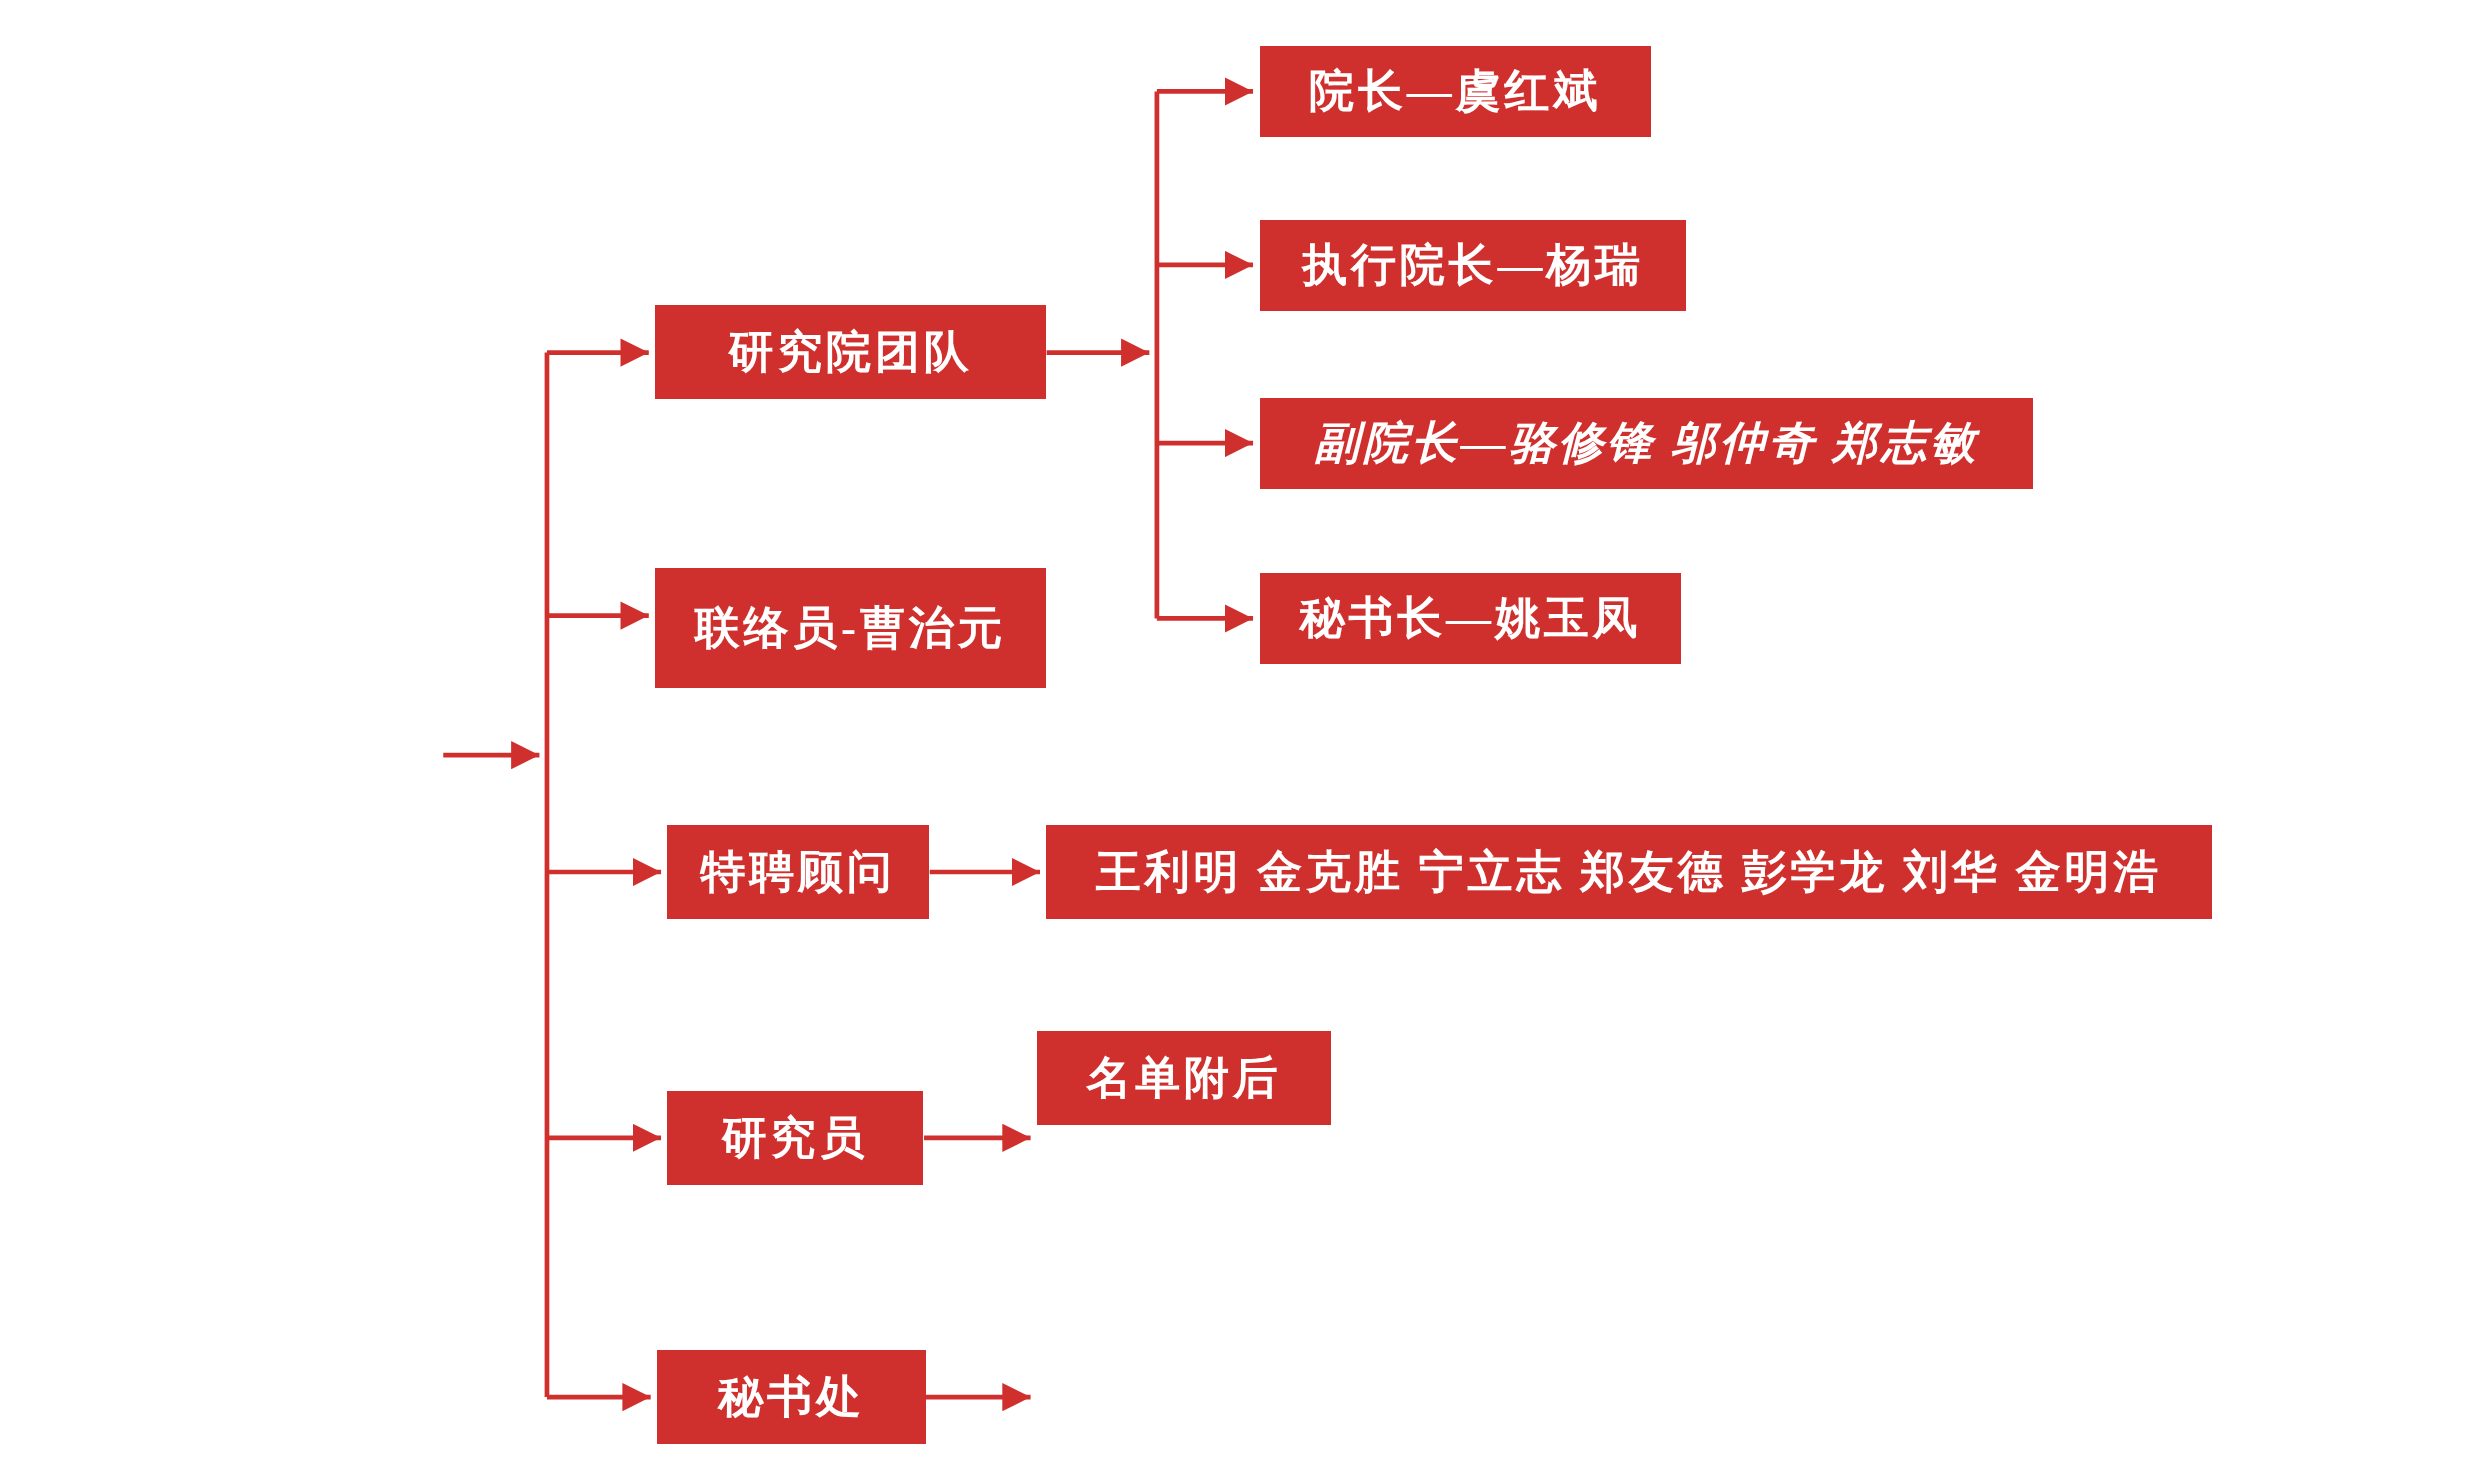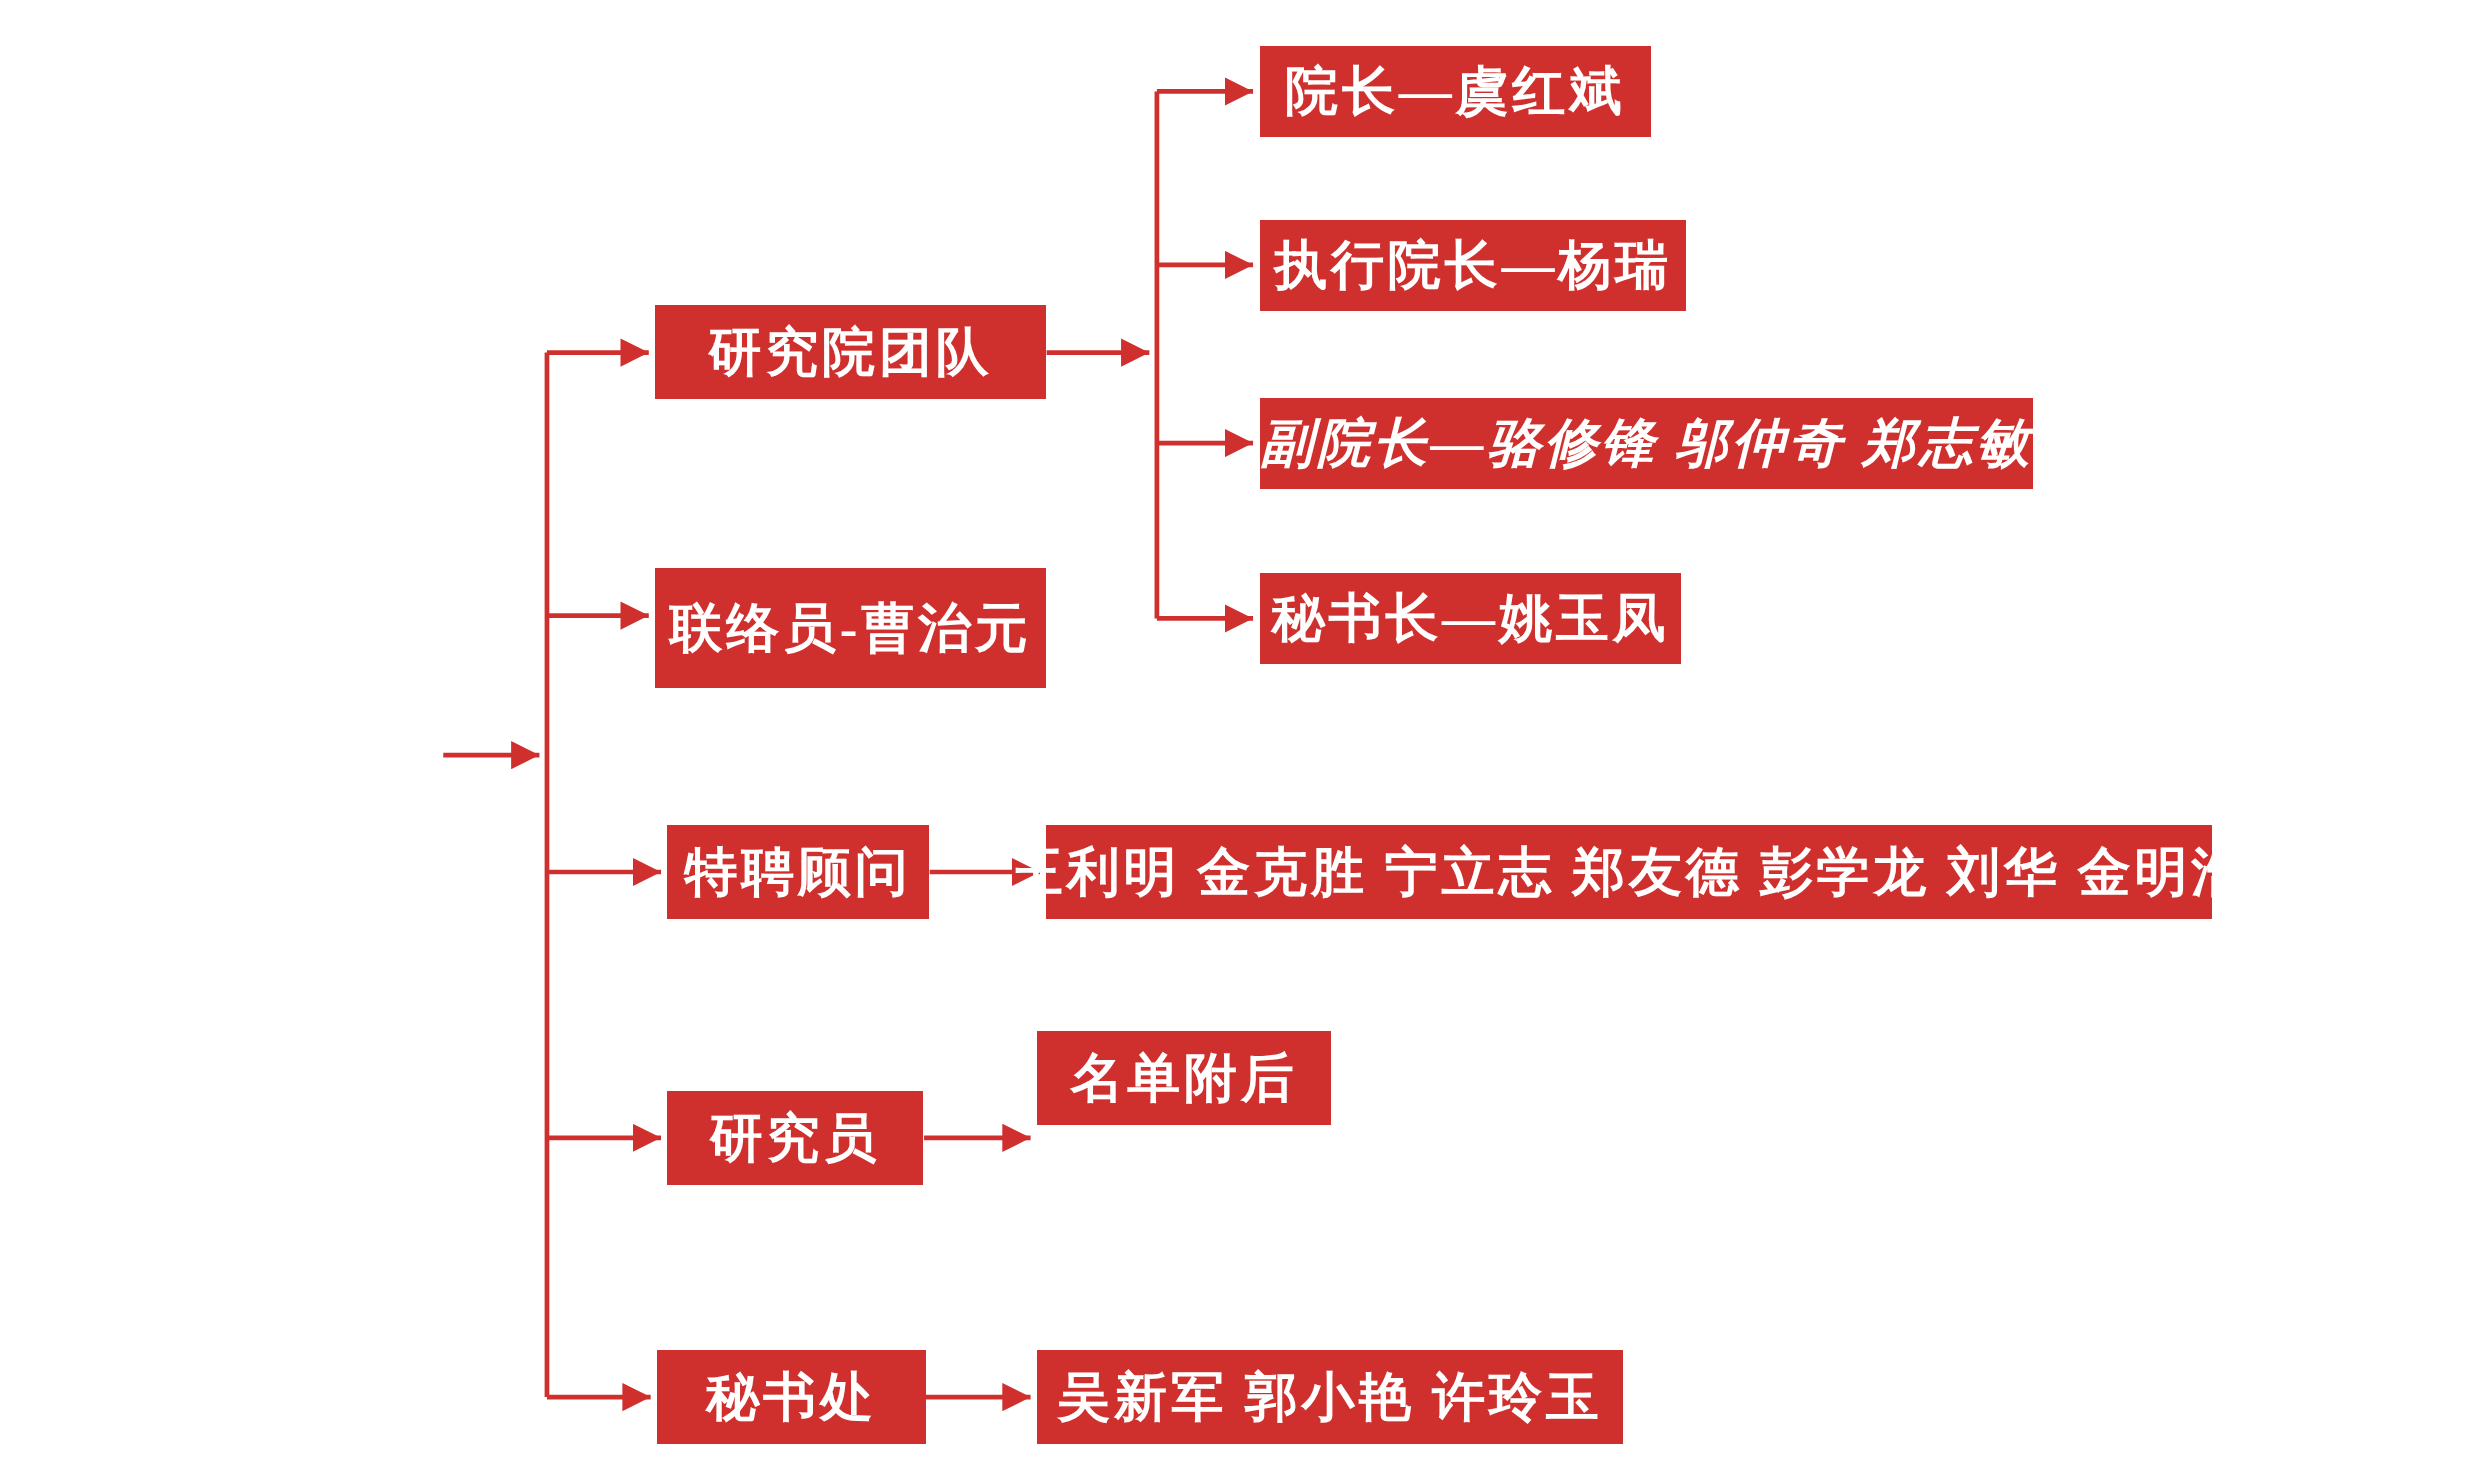--- a/index.html
+++ b/index.html
@@ -29,21 +29,21 @@
   .connector-head { fill: var(--accent, #d0302d); }
 
   .node {
     position: absolute;
     background: var(--accent, #d0302d);
     color: var(--node-text, #ffffff);
     display: flex;
     align-items: center;
     justify-content: center;
     font-weight: bold;
-    font-size: 53px;
+    font-size: 45px;
     letter-spacing: 3.8px;
     white-space: nowrap;
     text-align: center;
     line-height: 1;
   }
   .node.pill {
     border-radius: 72px;
     font-size: 43px;
   }
 </style>
@@ -90,16 +90,15 @@
   <div class="node" style="left:667px; top:1091px; width:256px; height:94px;">研究员</div>
   <div class="node" style="left:657px; top:1350px; width:269px; height:94px;">秘书处</div>
 
   <div class="node" style="left:1260px; top:46px; width:391px; height:91px;">院长—虞红斌</div>
   <div class="node" style="left:1260px; top:220px; width:426px; height:91px;">执行院长—杨瑞</div>
   <div class="node" style="left:1260px; top:398px; width:773px; height:91px;font-style:italic;">副院长—骆修锋 邬仲奇 郑志敏</div>
   <div class="node" style="left:1260px; top:573px; width:421px; height:91px;">秘书长—姚玉凤</div>
 
   <div class="node" style="left:1046px; top:825px; width:1166px; height:94px;">王利明 金克胜 宁立志 郑友德 彭学龙 刘华 金明浩</div>
   <div class="node" style="left:1037px; top:1031px; width:294px; height:94px;">名单附后</div>
-  <div class="node" style="left:1037px; top:1350px; width:586px; height:94px;">吴新军 郭小艳 许玲玉</div>
 
 </div>
 
 
 </body></html>

